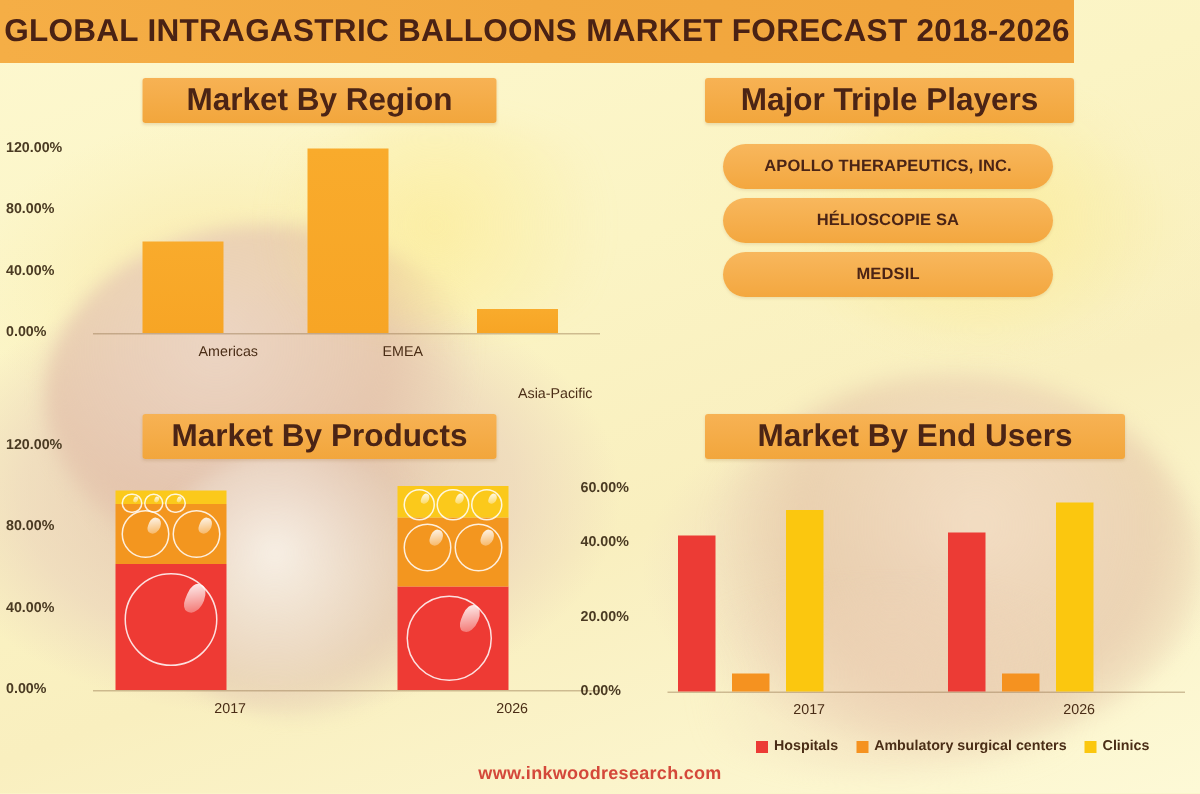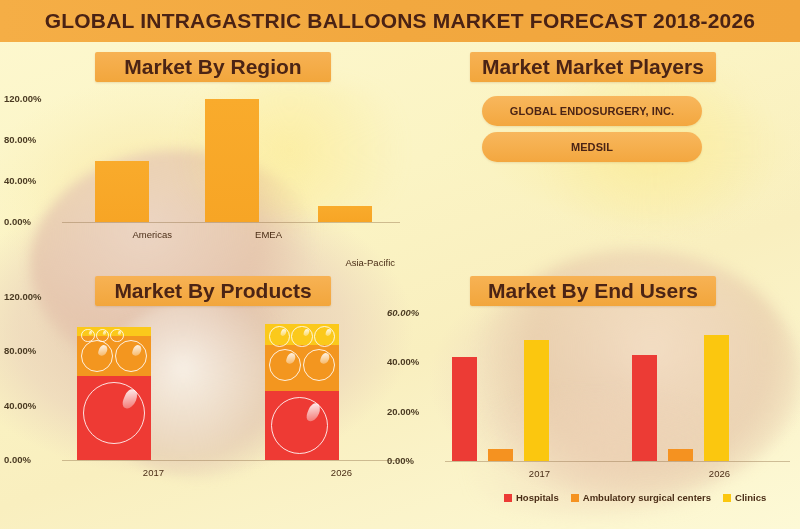--- a/index.html
+++ b/index.html
@@ -33,41 +33,41 @@
     filter:blur(8px);}
   .blob-e{left:150px;top:80px;width:280px;height:140px;
     background:radial-gradient(circle at 50% 50%, rgba(253,230,120,.42), rgba(253,245,200,0) 72%);
     filter:blur(9px);}
   .blob-f{left:430px;top:395px;width:330px;height:120px;
     background:radial-gradient(circle at 50% 45%, rgba(238,210,182,.6), rgba(248,232,204,0) 74%);
     filter:blur(8px);}
 
   
   .title-band{
-    position:absolute;left:0;top:0;width:800px;height:42px;
+    position:absolute;left:0;top:0;width:716px;height:42px;
     background:linear-gradient(90deg,#f5ae46 0%,#f2a83f 50%,#f2a53c 100%);
     display:flex;align-items:center;justify-content:center;
   }
   .title-text{
     font-size:21px;font-weight:bold;color:#4a2214;letter-spacing:.2px;
     white-space:nowrap;
   }
 
   
   .panel-head{
     position:absolute;height:30px;border-radius:2px;
     background:linear-gradient(180deg,#f7b254 0%,#f2a63c 100%);
     display:flex;align-items:center;justify-content:center;
     box-shadow:0 1px 2px rgba(150,100,40,.18);
   }
   .panel-head span{font-size:21px;font-weight:bold;color:#4b2415;white-space:nowrap;}
   #head-region{left:95px;top:52px;width:236px;}
   #head-players{left:470px;top:52px;width:246px;}
   #head-products{left:95px;top:276px;width:236px;}
-  #head-endusers{left:470px;top:276px;width:246px;}
+  #head-endusers{left:470px;top:276px;width:280px;}
 
   
   .chart{position:absolute;}
   .axis-label{
     position:absolute;font-size:9.5px;font-weight:bold;color:#4a3a22;
     text-align:left;white-space:nowrap;
   }
   .cat-label{
     position:absolute;font-size:9.5px;font-weight:normal;color:#4a2d16;
     text-align:right;white-space:nowrap;
@@ -142,21 +142,21 @@
   <div class="bg-blob blob-f"></div>
 
   <div class="title-band">
     <div class="title-text">GLOBAL INTRAGASTRIC BALLOONS MARKET FORECAST 2018-2026</div>
   </div>
 
   <div class="panel-head" id="head-region">
     <span>Market By Region</span>
   </div>
   <div class="panel-head" id="head-players">
-    <span>Market Market Players</span>
+    <span>Major Triple Players</span>
   </div>
   <div class="panel-head" id="head-products">
     <span>Market By Products</span>
   </div>
   <div class="panel-head" id="head-endusers">
     <span>Market By End Users</span>
   </div>
 
   <div class="chart" id="chart-region">
     <div id="region-yticks">
@@ -173,21 +173,24 @@
       </div>
     <div id="region-cats">
         <div class="cat-label" style="left: 72px; width: 100px; top: 141px;">Americas</div>
         <div class="cat-label" style="left: 182px; width: 100px; top: 141px;">EMEA</div>
         <div class="cat-label" style="left: 295px; width: 100px; top: 141px; margin-top: 28px;">Asia-Pacific</div>
       </div>
   </div>
 
   <div id="players">
       <div class="player-pill">
-        <span>GLOBAL ENDOSURGERY, INC.</span>
+        <span>APOLLO THERAPEUTICS, INC.</span>
+      </div>
+      <div class="player-pill">
+        <span>HÉLIOSCOPIE SA</span>
       </div>
       <div class="player-pill">
         <span>MEDSIL</span>
       </div>
     </div>
 
   <div class="chart" id="chart-products">
     <div id="products-yticks">
         <div class="axis-label" style="left: 4px; width: 56px; top: 164px;">0.00%</div>
         <div class="axis-label" style="left: 4px; width: 56px; top: 109.667px;">40.00%</div>
@@ -243,21 +246,21 @@
         <div class="cat-label" style="left: 64px; width: 100px; top: 177px;">2017</div>
         <div class="cat-label" style="left: 252px; width: 100px; top: 177px;">2026</div>
       </div>
   </div>
 
   <div class="chart" id="chart-endusers">
     <div id="endusers-yticks">
         <div class="axis-label" style="left: -3px; width: 56px; top: 165px;">0.00%</div>
         <div class="axis-label" style="left: -3px; width: 56px; top: 115.667px;">20.00%</div>
         <div class="axis-label" style="left: -3px; width: 56px; top: 66.3333px;">40.00%</div>
-        <div class="axis-label" style="left: -3px; width: 56px; top: 17px; font-style: italic;">60.00%</div>
+        <div class="axis-label" style="left: -3px; width: 56px; top: 30px;">60.00%</div>
       </div>
     <div class="baseline" style="left:55px;top:171px;width:345px;"></div>
     <div id="endusers-bars">
         <div class="bar bar-hosp" style="left: 61.5px; width: 25px; height: 103.6px; top: 67.4px;"></div>
         <div class="bar bar-amb" style="left: 97.5px; width: 25px; height: 12.3333px; top: 158.667px;"></div>
         <div class="bar bar-clin" style="left: 133.5px; width: 25px; height: 120.867px; top: 50.1333px;"></div>
         <div class="bar bar-hosp" style="left: 241.5px; width: 25px; height: 106.067px; top: 64.9333px;"></div>
         <div class="bar bar-amb" style="left: 277.5px; width: 25px; height: 12.3333px; top: 158.667px;"></div>
         <div class="bar bar-clin" style="left: 313.5px; width: 25px; height: 125.8px; top: 45.2px;"></div>
       </div>
@@ -274,14 +277,15 @@
       <div class="legend-item">
         <span class="legend-swatch" style="background: rgb(245, 146, 32);"></span>
         <span class="lbl">Ambulatory surgical centers</span>
       </div>
       <div class="legend-item">
         <span class="legend-swatch" style="background: rgb(251, 199, 15);"></span>
         <span class="lbl">Clinics</span>
       </div>
     </div>
 
+  <div class="footer">www.inkwoodresearch.com</div>
 
 </div>
 
 </body></html>

